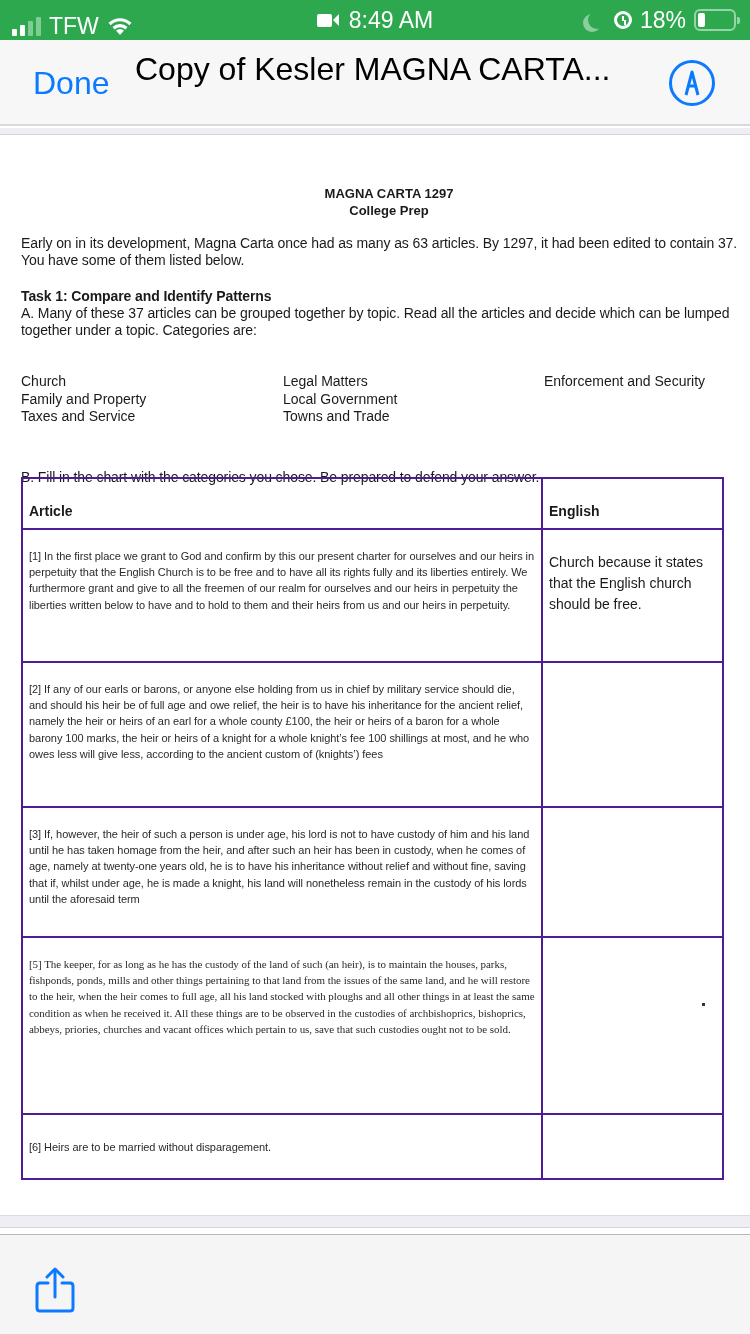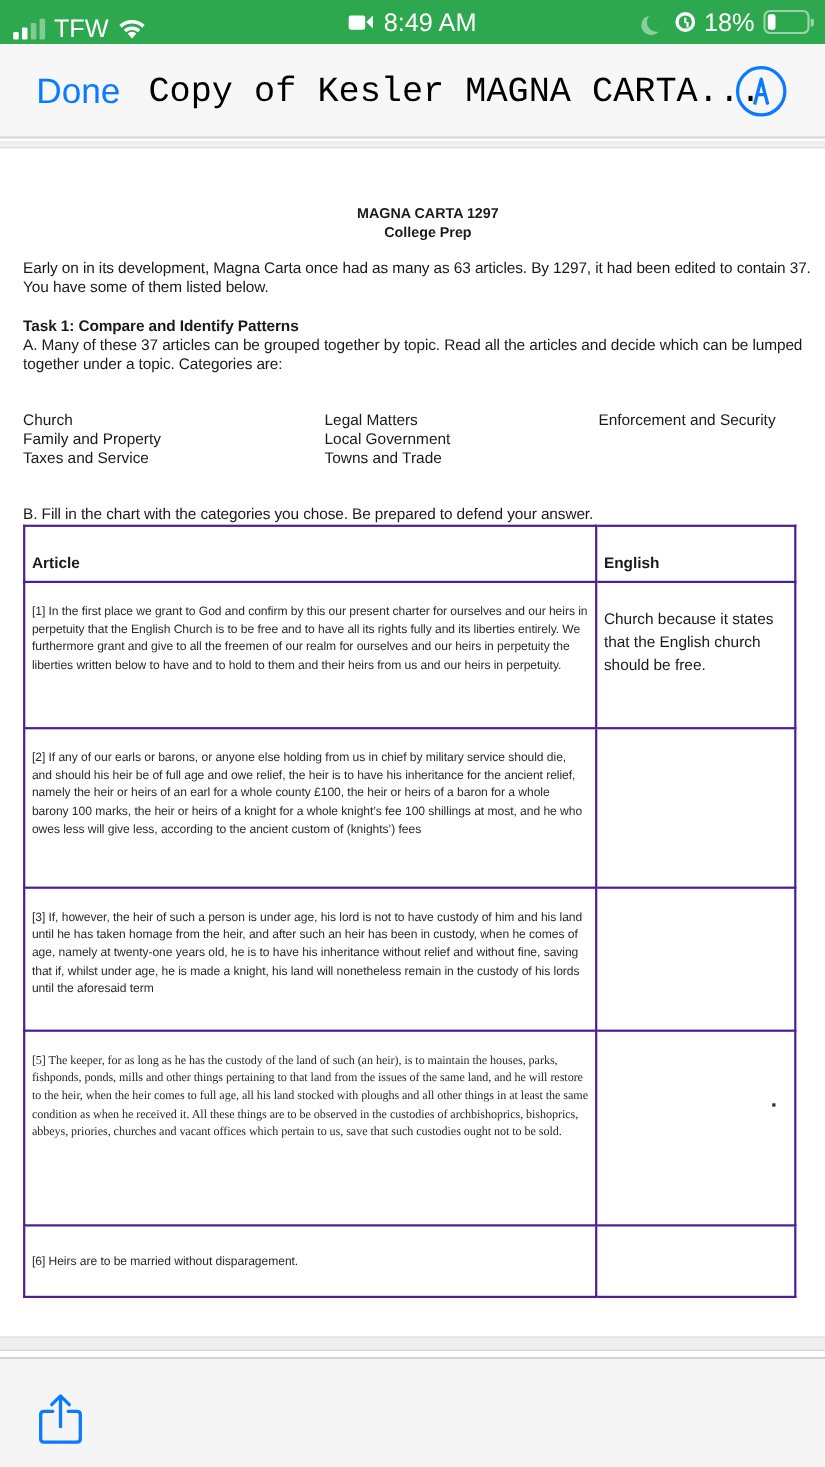--- a/index.html
+++ b/index.html
@@ -20,21 +20,21 @@
   .moon { width: 18px; height: 18px; border-radius: 50%; box-shadow: -5px 3px 0 0 rgba(255,255,255,0.45); margin-left: 6px; }
   .alarm { width: 18px; height: 18px; border-radius: 50%; border: 3px solid #fff; position: relative; }
   .alarm::after { content: ""; position: absolute; left: 5px; top: 2px; width: 2px; height: 5px; background: #fff; box-shadow: 2px 4px 0 -0px #fff; }
   .battery { width: 42px; height: 22px; border: 2px solid rgba(255,255,255,0.5); border-radius: 6px; position: relative; padding: 2px; }
   .battery .fill { width: 7px; height: 100%; background: #fff; border-radius: 2px; }
   .battery::after { content: ""; position: absolute; right: -6px; top: 6px; width: 3px; height: 7px; background: rgba(255,255,255,0.5); border-radius: 0 2px 2px 0; }
 
   
   .nav { position: absolute; left: 0; top: 40px; width: 750px; height: 86px; background: #f7f7f7; border-bottom: 2px solid #d9d8de; }
   .done { position: absolute; left: 33px; top: 25px; font-size: 32px; color: #0a7aff; font-weight: 400; }
-  .doc-title { position: absolute; left: 135px; top: 25px; font-size: 32px; color: #000; font-weight: 400; white-space: nowrap; font-family: Liberation Mono, monospace; }
+  .doc-title { position: absolute; left: 135px; top: 11px; font-size: 32px; color: #000; font-weight: 400; white-space: nowrap; }
   .markup-btn { position: absolute; left: 669px; top: 20px; width: 46px; height: 46px; border: 3px solid #0a7aff; border-radius: 50%; }
   .strip-top { position: absolute; left: 0; top: 128px; width: 750px; height: 7px; background: #efeef3; border-bottom: 1px solid #d6d5db; }
 
   
   .page { position: absolute; left: 0; top: 135px; width: 750px; height: 1080px; background: #fff; }
   .doc { position: absolute; left: 0; top: 0; width: 750px; color: #1a1a1a; font-family: "Liberation Sans", sans-serif; }
   .center { text-align: center; font-weight: bold; font-size: 13px; line-height: 17px; }
   .p { position: absolute; left: 21px; width: 725px; font-size: 14px; line-height: 17px; letter-spacing: -0.1px; }
   .bold { font-weight: bold; }
   .cat-col { position: absolute; font-size: 14px; line-height: 17.5px; }
@@ -106,30 +106,30 @@
     </div>
     <div class="p" style="top:100px;">Early on in its development, Magna Carta once had as many as 63 articles.  By 1297, it had been edited to contain 37.  You have some of them listed below.</div>
     <div class="p bold" style="top:153px;">Task 1: Compare and Identify Patterns</div>
     <div class="p" style="top:170px;">A. Many of these 37 articles can be grouped together by topic.  Read all the articles and decide which can be lumped together under a topic.  Categories are:</div>
 
     <div class="cat-col" style="left:21px; top:238px;">
       <div>Church</div>
       <div>Family and Property</div>
       <div>Taxes and Service</div>
     </div>
-    <div class="cat-col" style="left:295px; top:238px;">
+    <div class="cat-col" style="left:283px; top:238px;">
       <div>Legal Matters</div>
       <div>Local Government</div>
       <div>Towns and Trade</div>
     </div>
     <div class="cat-col" style="left:544px; top:238px;">
       <div>Enforcement and Security</div>
     </div>
 
-    <div class="p" style="top:324px;">B. Fill in the chart with the categories you chose. Be prepared to defend your answer.</div>
+    <div class="p" style="top:334px;">B. Fill in the chart with the categories you chose. Be prepared to defend your answer.</div>
 
     <table class="chart">
       <tbody>
           <tr>
         <th>Article</th>
         <th>English</th>
       </tr>
       <tr style="height:133px;">
         <td class="art">[1] In the first place we grant to God and confirm by this our present charter for ourselves and our heirs in perpetuity that the English Church is to be free and to have all its rights fully and its liberties entirely. We furthermore grant and give to all the freemen of our realm for ourselves and our heirs in perpetuity the liberties written below to have and to hold to them and their heirs from us and our heirs in perpetuity.</td>
         <td class="cat"> Church because it states that the English church should be free.</td>

